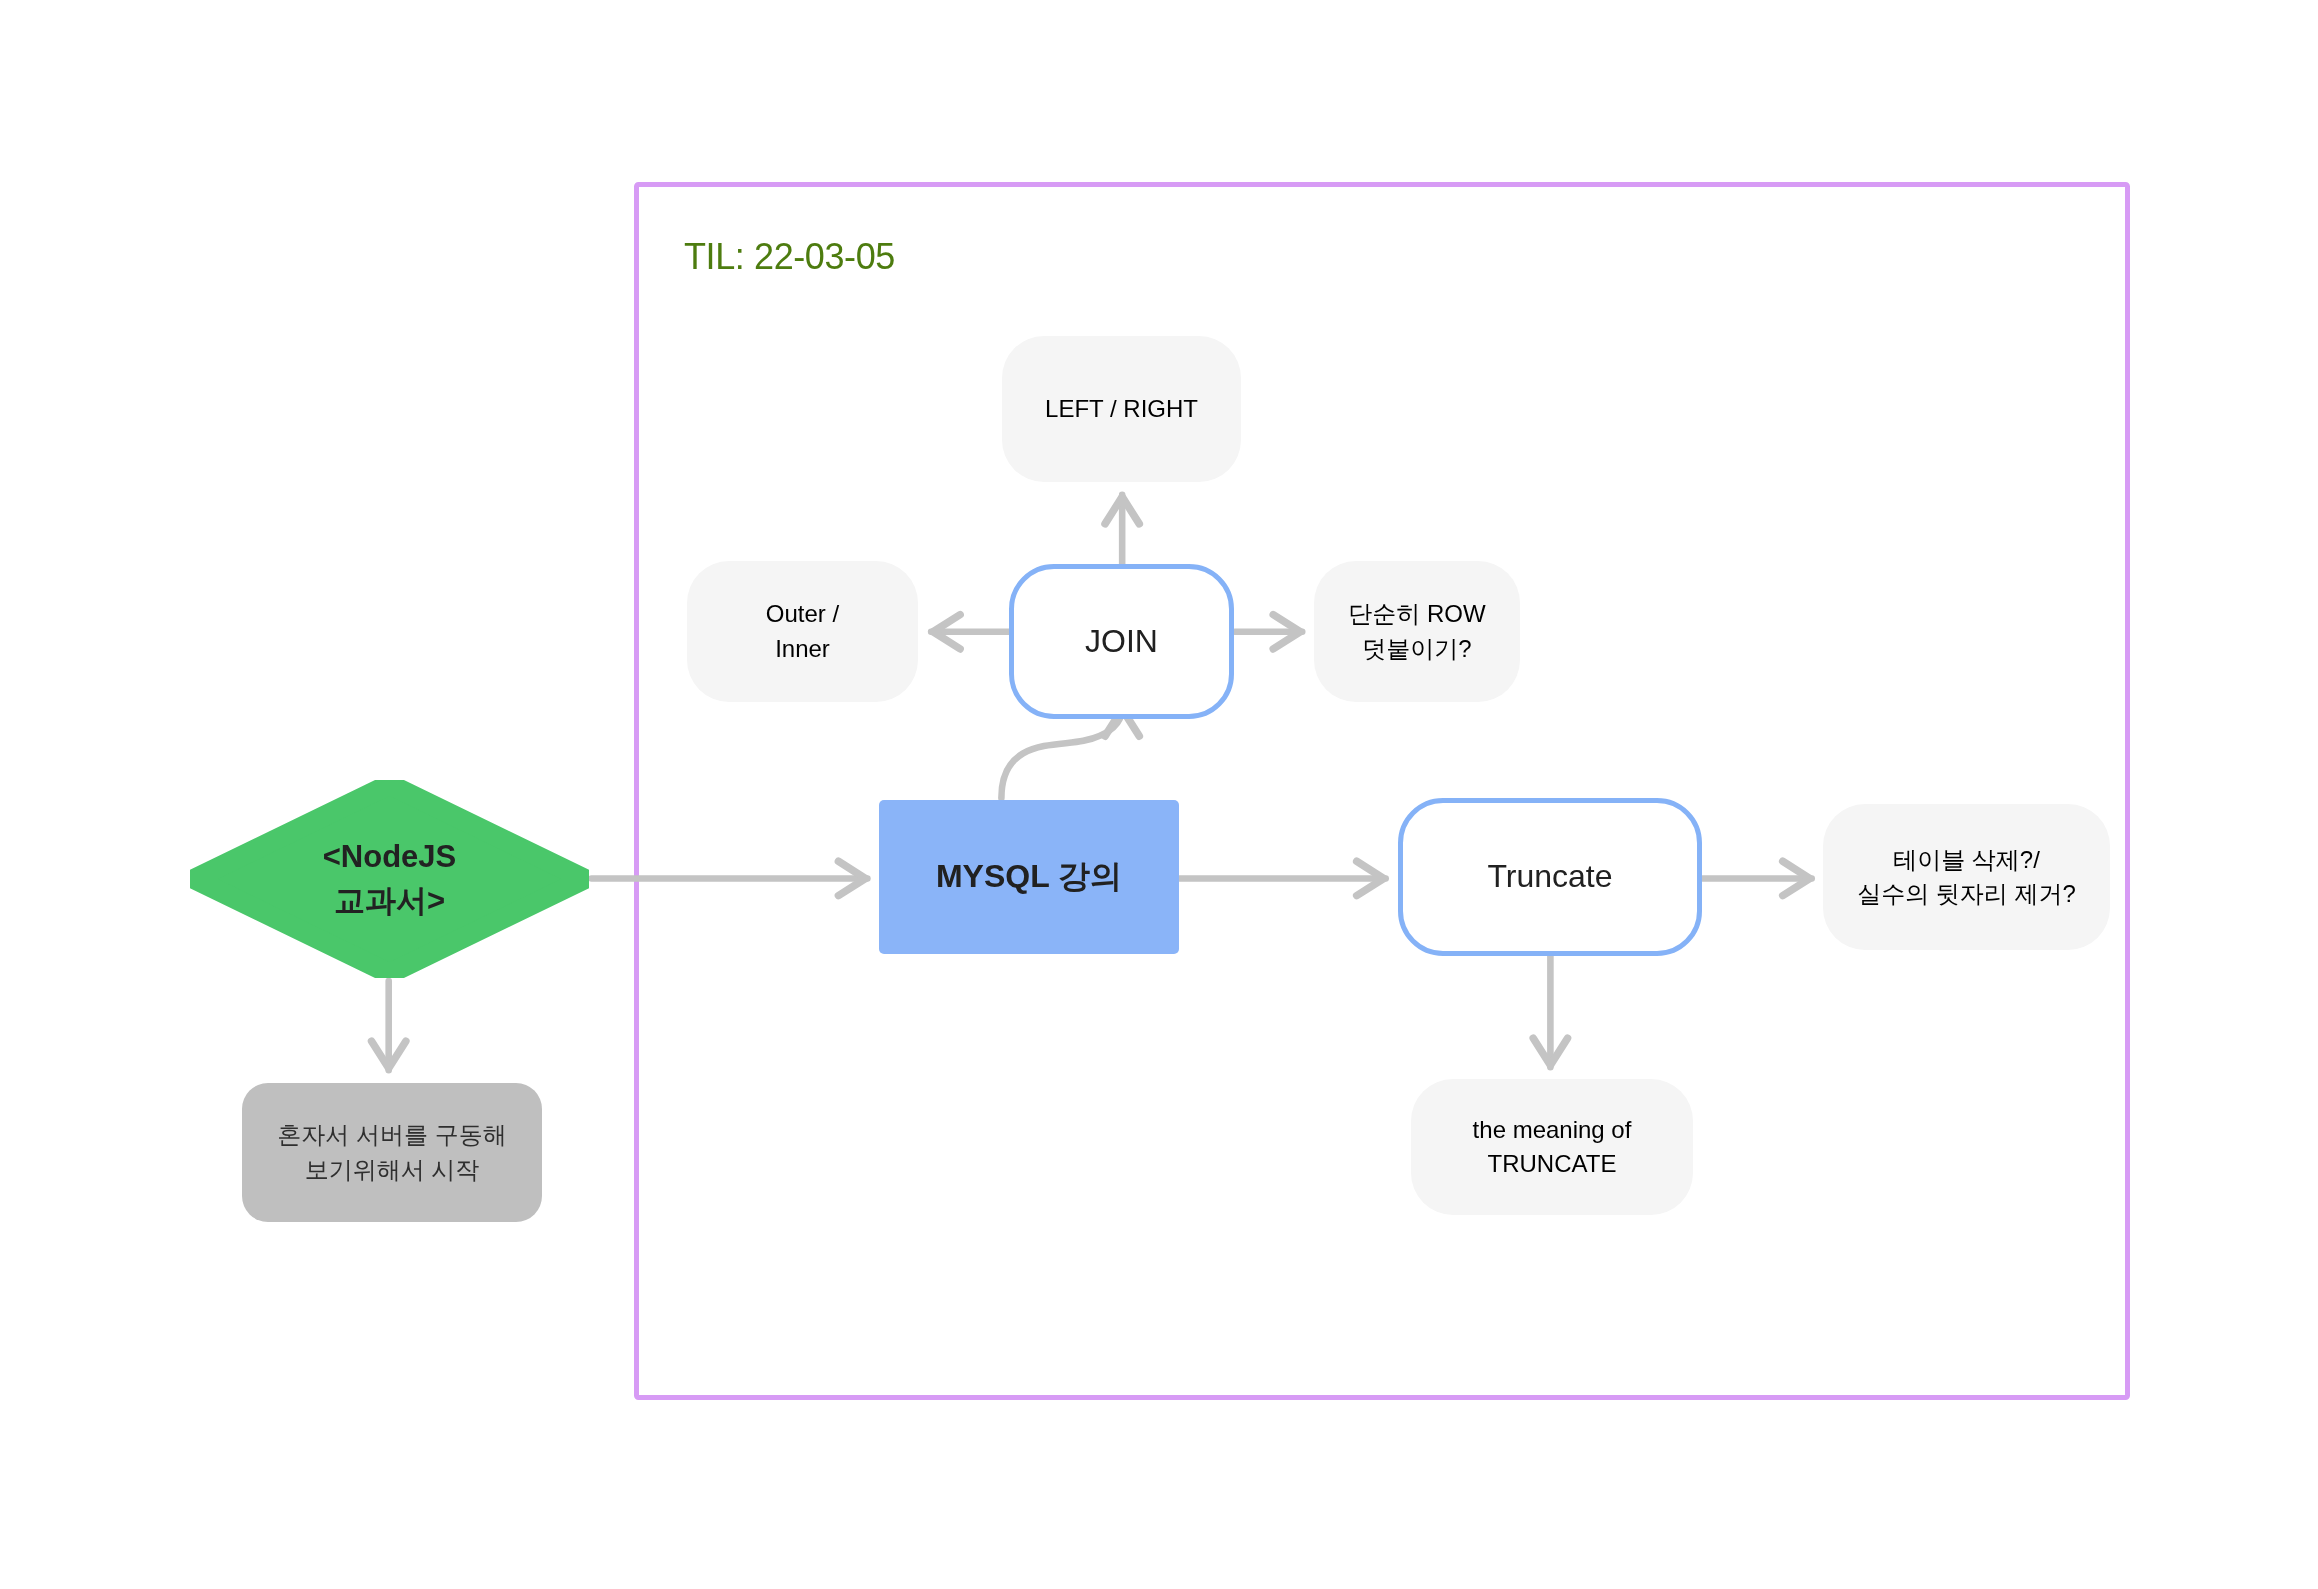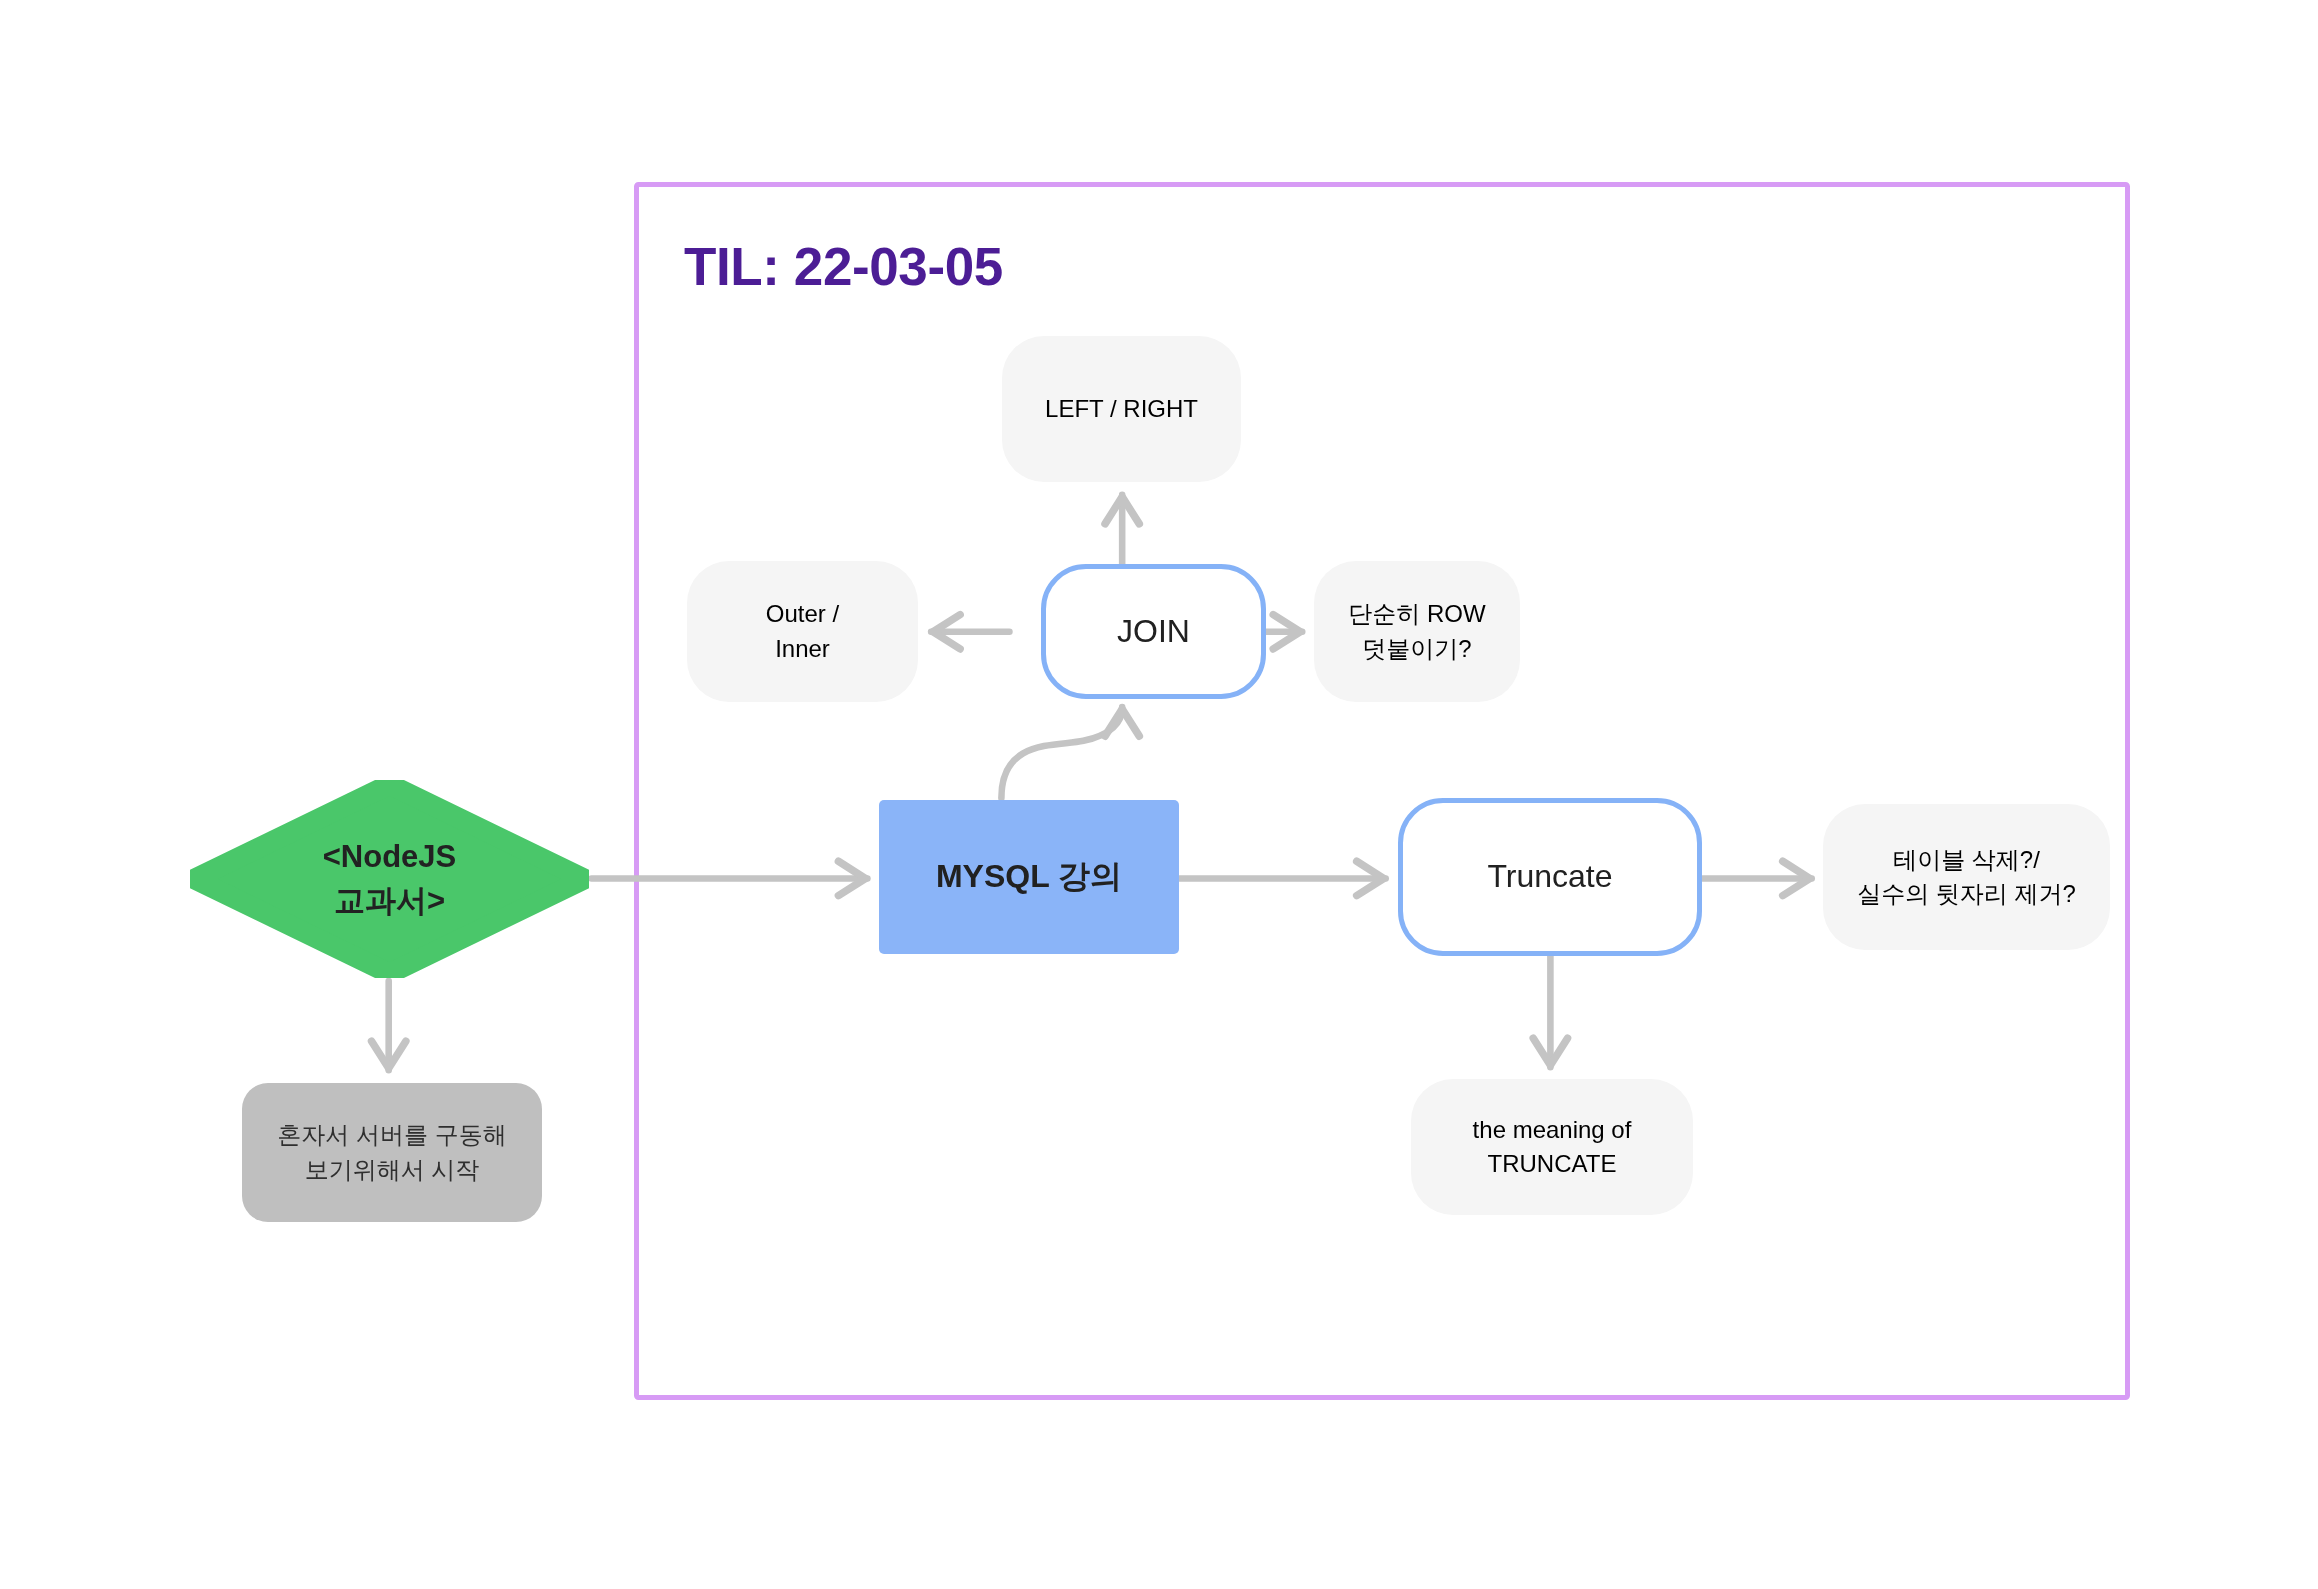--- a/index.html
+++ b/index.html
@@ -33,23 +33,23 @@
     border-radius: 4.4px;
     box-sizing: border-box;
     background: transparent;
   }
 
   
   .title {
     position: absolute;
     left: 684px;
     top: 236px;
-    font-size: 53px;
-    font-weight: bold;
-    color: #4c1d95;
+    font-size: 36px;
+    font-weight: normal;
+    color: #4d7c0f;
     letter-spacing: -0.4px;
     white-space: nowrap;
   }
 
   
   .node {
     position: absolute;
     box-sizing: border-box;
     display: flex;
     align-items: center;
@@ -84,21 +84,21 @@
     background: #ffffff;
     border: 5.1px solid #85b2f7;
     border-radius: 45px;
     font-size: 32px;
     color: #212121;
   }
 
   
   #node-left-right      { left: 1002px; top: 336px;  width: 239px; height: 146px; }
   #node-outer-inner     { left: 687px;  top: 561px;  width: 231px; height: 141px; }
-  #node-join            { left: 1009px; top: 564px;  width: 225px; height: 135px; margin-left: 32px; }
+  #node-join            { left: 1009px; top: 564px;  width: 225px; height: 155px; }
   #node-simply-row      { left: 1314px; top: 561px;  width: 206px; height: 141px; }
   #node-mysql           { left: 879px; top: 800px; width: 300px; height: 154px; }
   #node-truncate        { left: 1398px; top: 798px; width: 304px; height: 158px; }
   #node-table-delete    { left: 1823px; top: 804px; width: 287px; height: 146px; }
   #node-meaning         { left: 1411px; top: 1079px; width: 282px; height: 136px; }
   #node-start-reason    { left: 242px;  top: 1083px; width: 300px; height: 139px; }
 
   
   .diamond-wrap {
     position: absolute;

